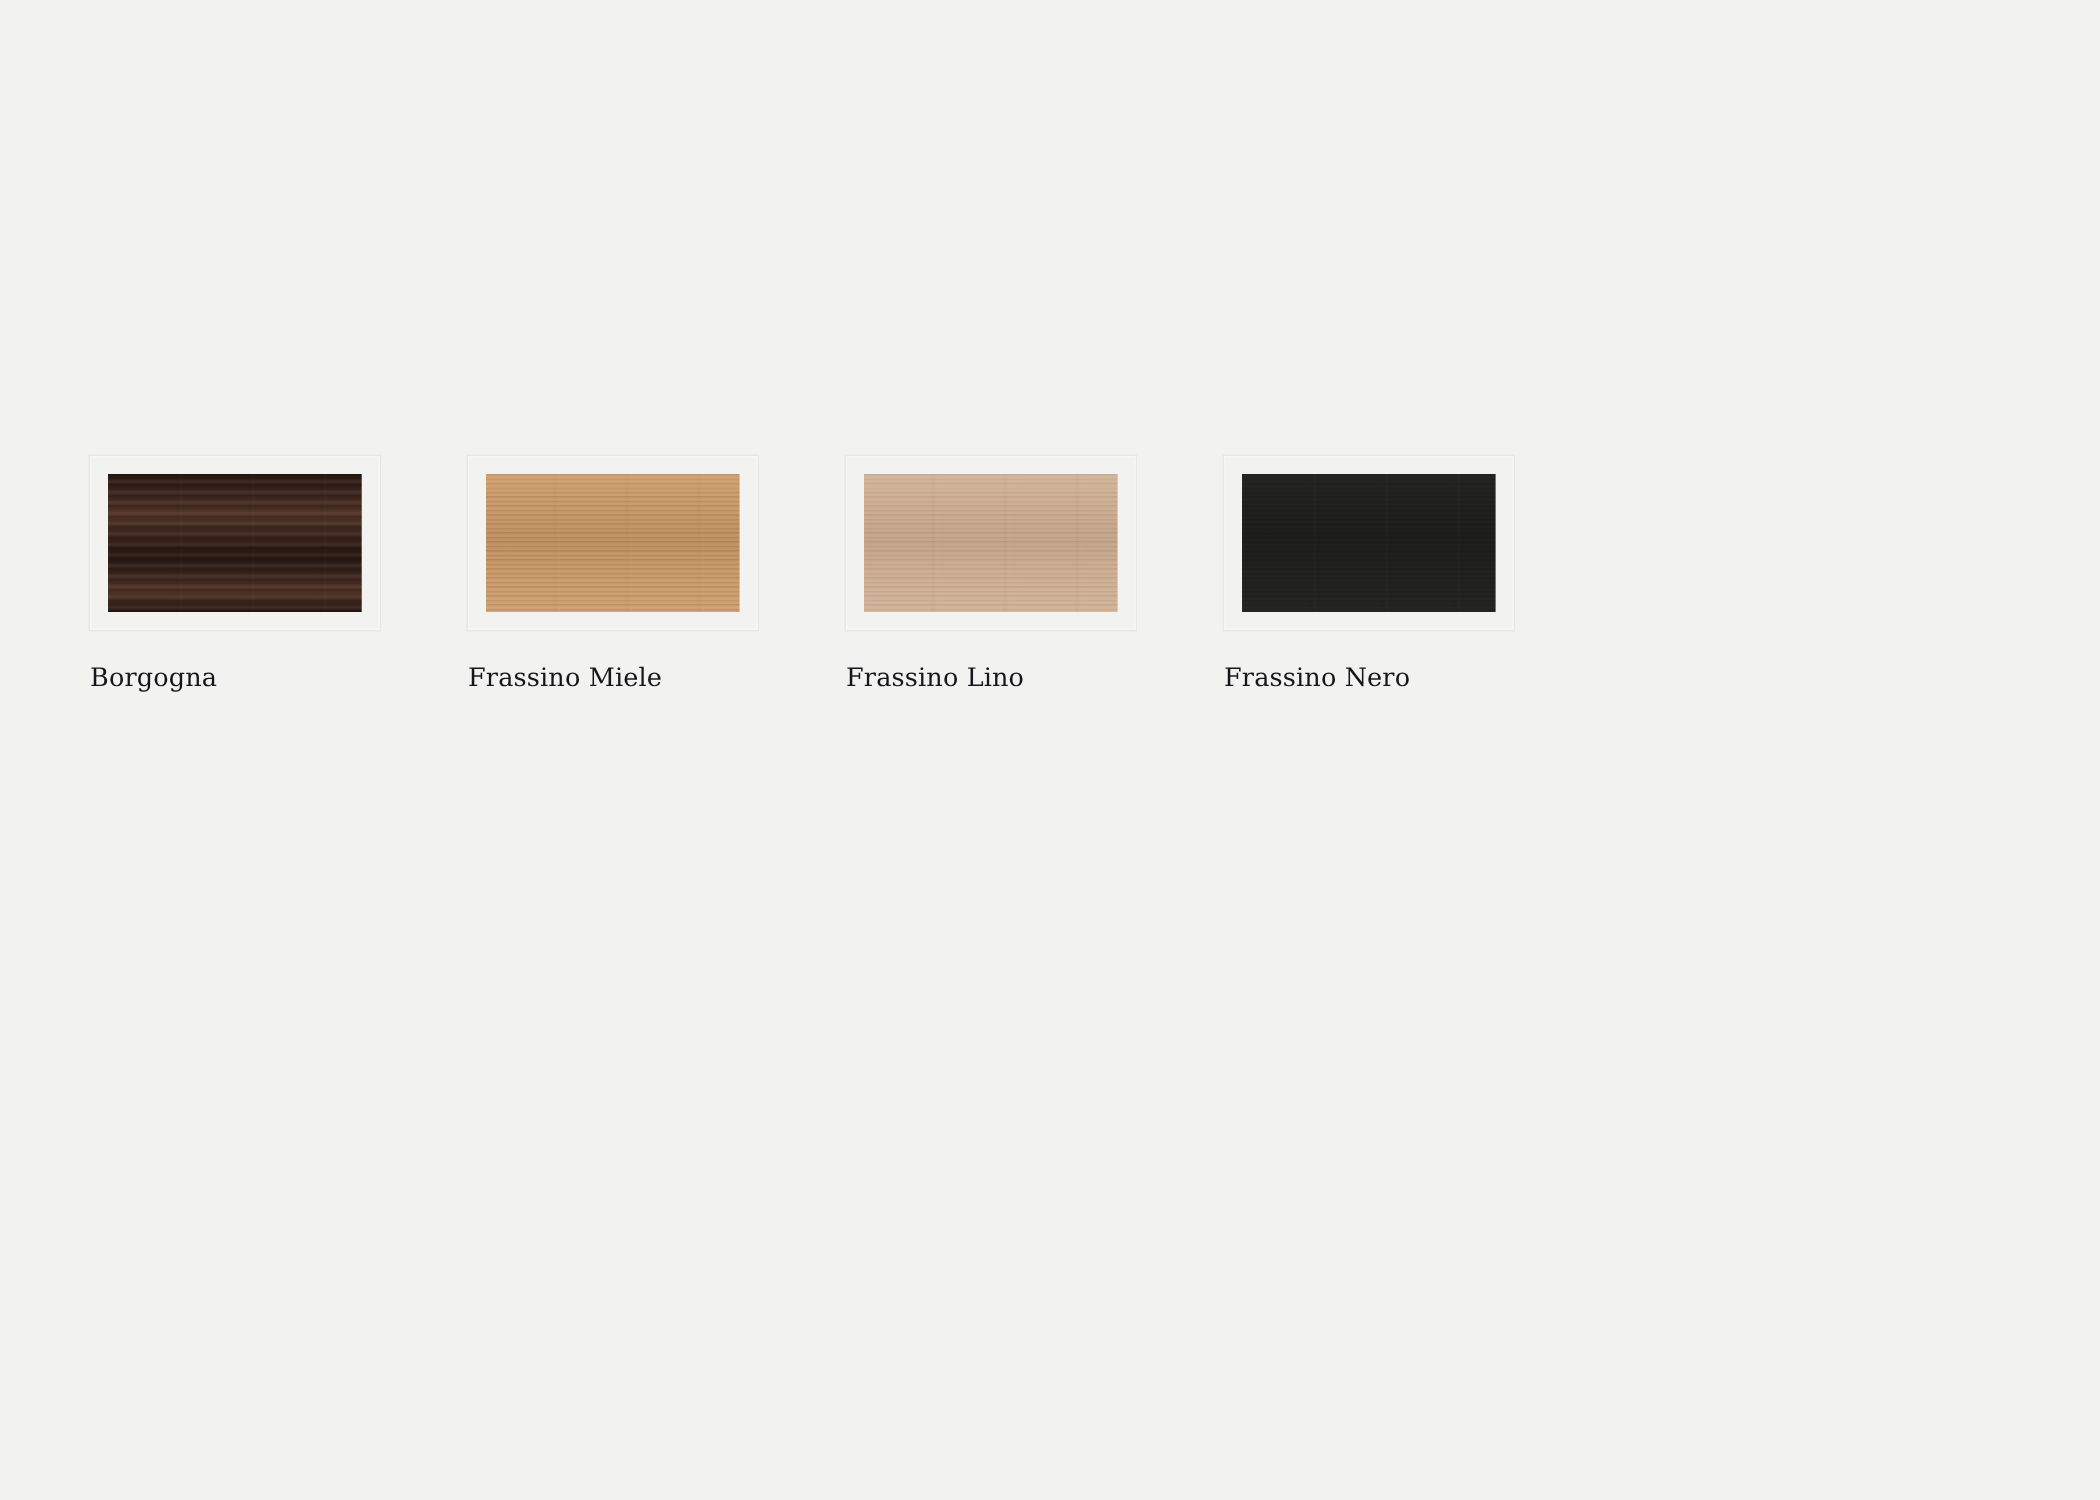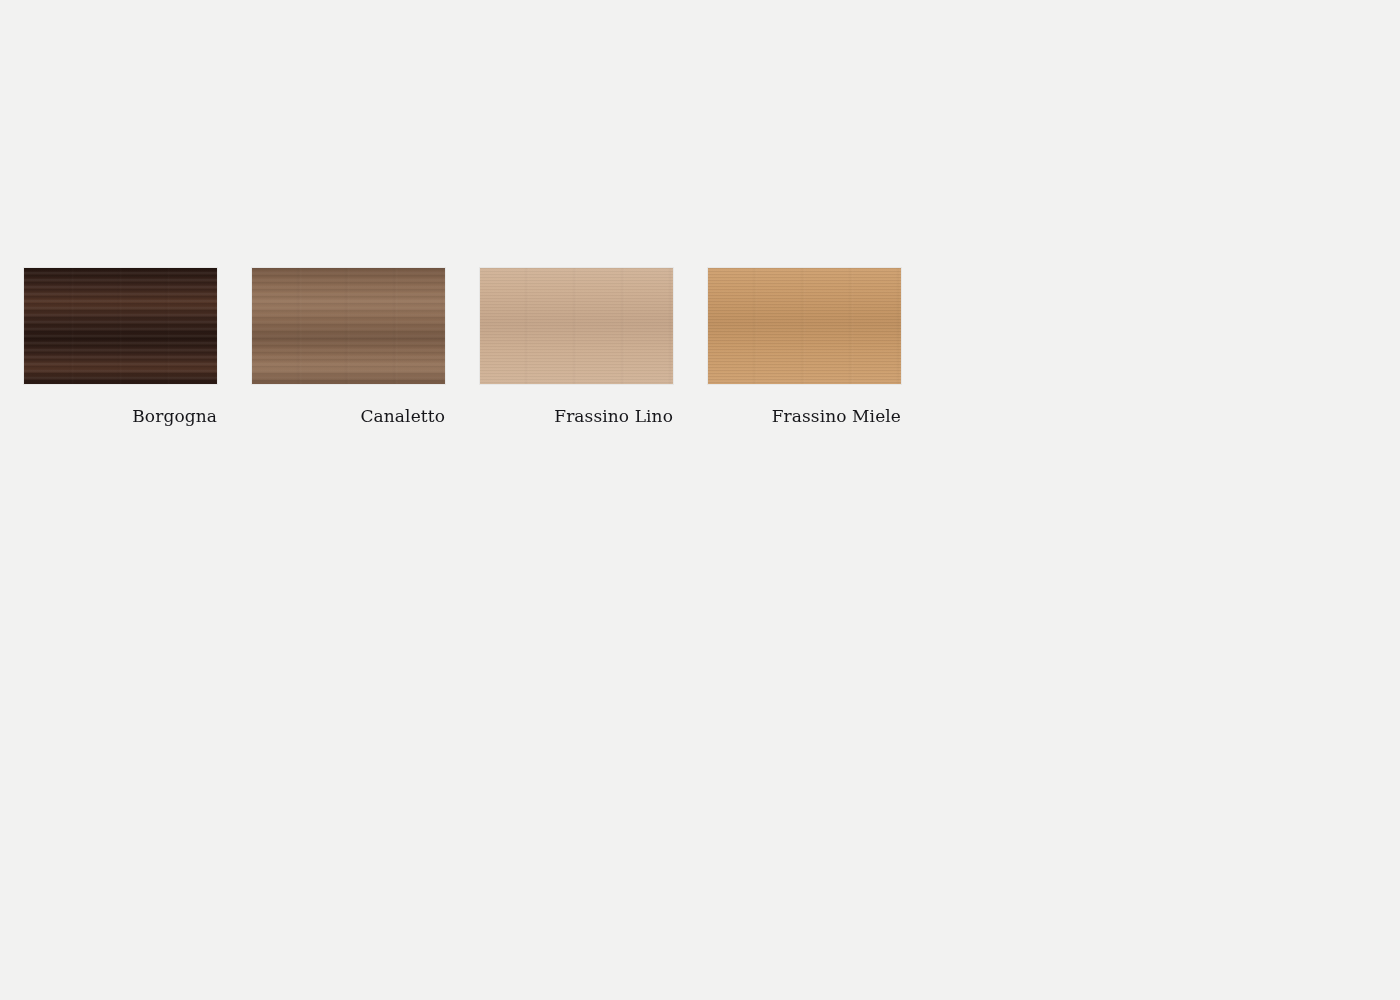--- a/index.html
+++ b/index.html
@@ -1,16 +1,16 @@
 <!DOCTYPE html>
 <html><head>
 <meta charset="utf-8">
 <title>Finiture</title>
 <style>
-  * { margin:0; padding:0; box-sizing:border-box;text-align:right; }
+  * { margin:12px; padding:0; box-sizing:border-box; }
 
   html, body {
     width:1400px;
     height:1000px;
     background:#f2f2f1;
     overflow:hidden;
   }
 
   body {
     font-family:"DejaVu Serif", "Liberation Serif", serif;
@@ -85,38 +85,38 @@
       <div class="swatch-chip">
         <div class="chip-base" style="background: rgb(58, 36, 28);"></div>
         <div class="chip-bands" style="background: linear-gradient(rgb(36, 21, 16) 0%, rgb(58, 36, 28) 14%, rgb(83, 52, 38) 30%, rgb(58, 36, 28) 44%, rgb(36, 21, 16) 60%, rgb(58, 36, 28) 74%, rgb(83, 52, 38) 86%, rgb(36, 21, 16) 100%); opacity: 0.9;"></div>
         <div class="chip-grain" style="background: repeating-linear-gradient(rgba(0, 0, 0, 0.165) 0px, rgba(0, 0, 0, 0) 3.15px, rgba(255, 255, 255, 0.086) 4.9px, rgba(0, 0, 0, 0) 7px); opacity: 0.85;"></div>
         <div class="chip-seams" style="background: repeating-linear-gradient(to right, rgba(255, 255, 255, 0.055) 0px, rgba(255, 255, 255, 0) 2px, rgba(0, 0, 0, 0) 44px, rgba(0, 0, 0, 0.07) 46px, rgba(0, 0, 0, 0) 48px);"></div>
       </div>
       <div class="swatch-label" style="color: rgb(22, 22, 26);">Borgogna</div>
     </div>
     <div class="swatch-card">
       <div class="swatch-chip">
-        <div class="chip-base" style="background: rgb(138, 106, 82);"></div>
-        <div class="chip-bands" style="background: linear-gradient(rgb(111, 83, 64) 0%, rgb(138, 106, 82) 14%, rgb(157, 125, 100) 30%, rgb(138, 106, 82) 44%, rgb(111, 83, 64) 60%, rgb(138, 106, 82) 74%, rgb(157, 125, 100) 86%, rgb(111, 83, 64) 100%); opacity: 0.73;"></div>
-        <div class="chip-grain" style="background: repeating-linear-gradient(rgba(0, 0, 0, 0.114) 0px, rgba(0, 0, 0, 0) 3.15px, rgba(255, 255, 255, 0.063) 4.9px, rgba(0, 0, 0, 0) 7px); opacity: 0.68;"></div>
+        <div class="chip-base" style="background: rgb(201, 154, 105);"></div>
+        <div class="chip-bands" style="background: linear-gradient(rgb(219, 175, 129) 0%, rgb(201, 154, 105) 22%, rgb(173, 127, 81) 48%, rgb(201, 154, 105) 70%, rgb(219, 175, 129) 100%); opacity: 0.35;"></div>
+        <div class="chip-grain" style="background: repeating-linear-gradient(rgba(0, 0, 0, 0.125) 0px, rgba(0, 0, 0, 0) 1.35px, rgba(255, 255, 255, 0.067) 2.1px, rgba(0, 0, 0, 0) 3px); opacity: 0.72;"></div>
         <div class="chip-seams" style="background: repeating-linear-gradient(to right, rgba(255, 255, 255, 0.055) 0px, rgba(255, 255, 255, 0) 2px, rgba(0, 0, 0, 0) 44px, rgba(0, 0, 0, 0.07) 46px, rgba(0, 0, 0, 0) 48px);"></div>
       </div>
-      <div class="swatch-label" style="color: rgb(22, 22, 26);">Canaletto</div>
+      <div class="swatch-label" style="color: rgb(22, 22, 26);">Frassino Miele</div>
     </div>
     <div class="swatch-card">
       <div class="swatch-chip">
         <div class="chip-base" style="background: rgb(205, 174, 146);"></div>
         <div class="chip-bands" style="background: linear-gradient(rgb(220, 194, 169) 0%, rgb(205, 174, 146) 22%, rgb(180, 148, 123) 48%, rgb(205, 174, 146) 70%, rgb(220, 194, 169) 100%); opacity: 0.35;"></div>
         <div class="chip-grain" style="background: repeating-linear-gradient(rgba(0, 0, 0, 0.1) 0px, rgba(0, 0, 0, 0) 1.35px, rgba(255, 255, 255, 0.055) 2.1px, rgba(0, 0, 0, 0) 3px); opacity: 0.64;"></div>
         <div class="chip-seams" style="background: repeating-linear-gradient(to right, rgba(255, 255, 255, 0.055) 0px, rgba(255, 255, 255, 0) 2px, rgba(0, 0, 0, 0) 44px, rgba(0, 0, 0, 0.07) 46px, rgba(0, 0, 0, 0) 48px);"></div>
       </div>
       <div class="swatch-label" style="color: rgb(22, 22, 26);">Frassino Lino</div>
     </div>
     <div class="swatch-card">
       <div class="swatch-chip">
-        <div class="chip-base" style="background: rgb(201, 154, 105);"></div>
-        <div class="chip-bands" style="background: linear-gradient(rgb(219, 175, 129) 0%, rgb(201, 154, 105) 22%, rgb(173, 127, 81) 48%, rgb(201, 154, 105) 70%, rgb(219, 175, 129) 100%); opacity: 0.35;"></div>
-        <div class="chip-grain" style="background: repeating-linear-gradient(rgba(0, 0, 0, 0.125) 0px, rgba(0, 0, 0, 0) 1.35px, rgba(255, 255, 255, 0.067) 2.1px, rgba(0, 0, 0, 0) 3px); opacity: 0.72;"></div>
+        <div class="chip-base" style="background: rgb(31, 31, 30);"></div>
+        <div class="chip-bands" style="background: linear-gradient(rgb(42, 42, 40) 0%, rgb(31, 31, 30) 22%, rgb(22, 22, 21) 48%, rgb(31, 31, 30) 70%, rgb(42, 42, 40) 100%); opacity: 0.35;"></div>
+        <div class="chip-grain" style="background: repeating-linear-gradient(rgba(0, 0, 0, 0.067) 0px, rgba(0, 0, 0, 0) 1.35px, rgba(255, 255, 255, 0.035) 2.1px, rgba(0, 0, 0, 0) 3px); opacity: 0.52;"></div>
         <div class="chip-seams" style="background: repeating-linear-gradient(to right, rgba(255, 255, 255, 0.055) 0px, rgba(255, 255, 255, 0) 2px, rgba(0, 0, 0, 0) 44px, rgba(0, 0, 0, 0.07) 46px, rgba(0, 0, 0, 0) 48px);"></div>
       </div>
-      <div class="swatch-label" style="color: rgb(22, 22, 26);">Frassino Miele</div>
+      <div class="swatch-label" style="color: rgb(22, 22, 26);">Frassino Nero</div>
     </div>
   </div>
 
 </body></html>

